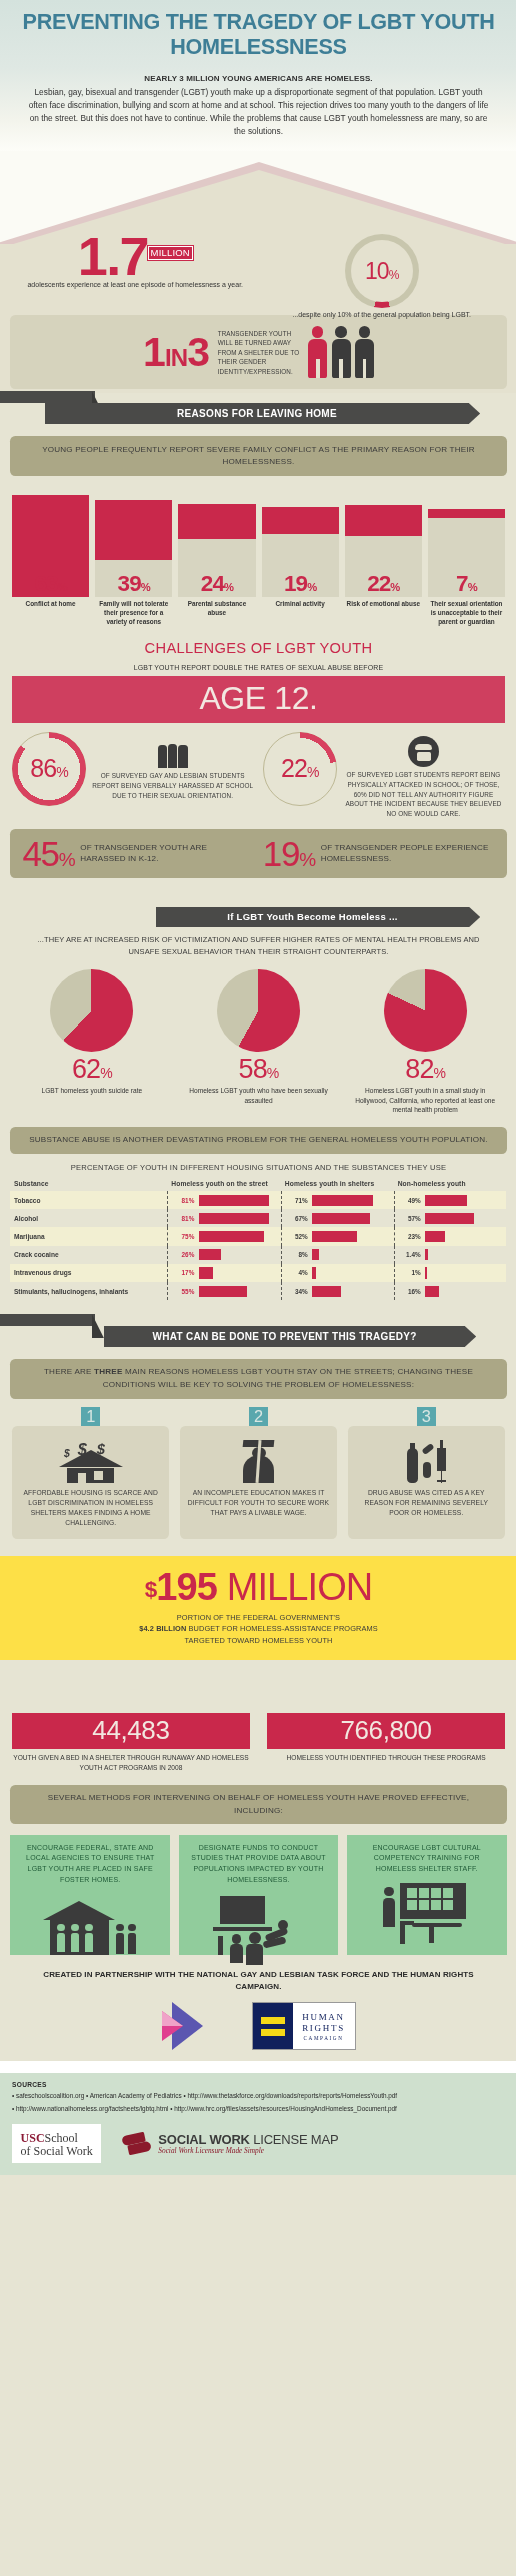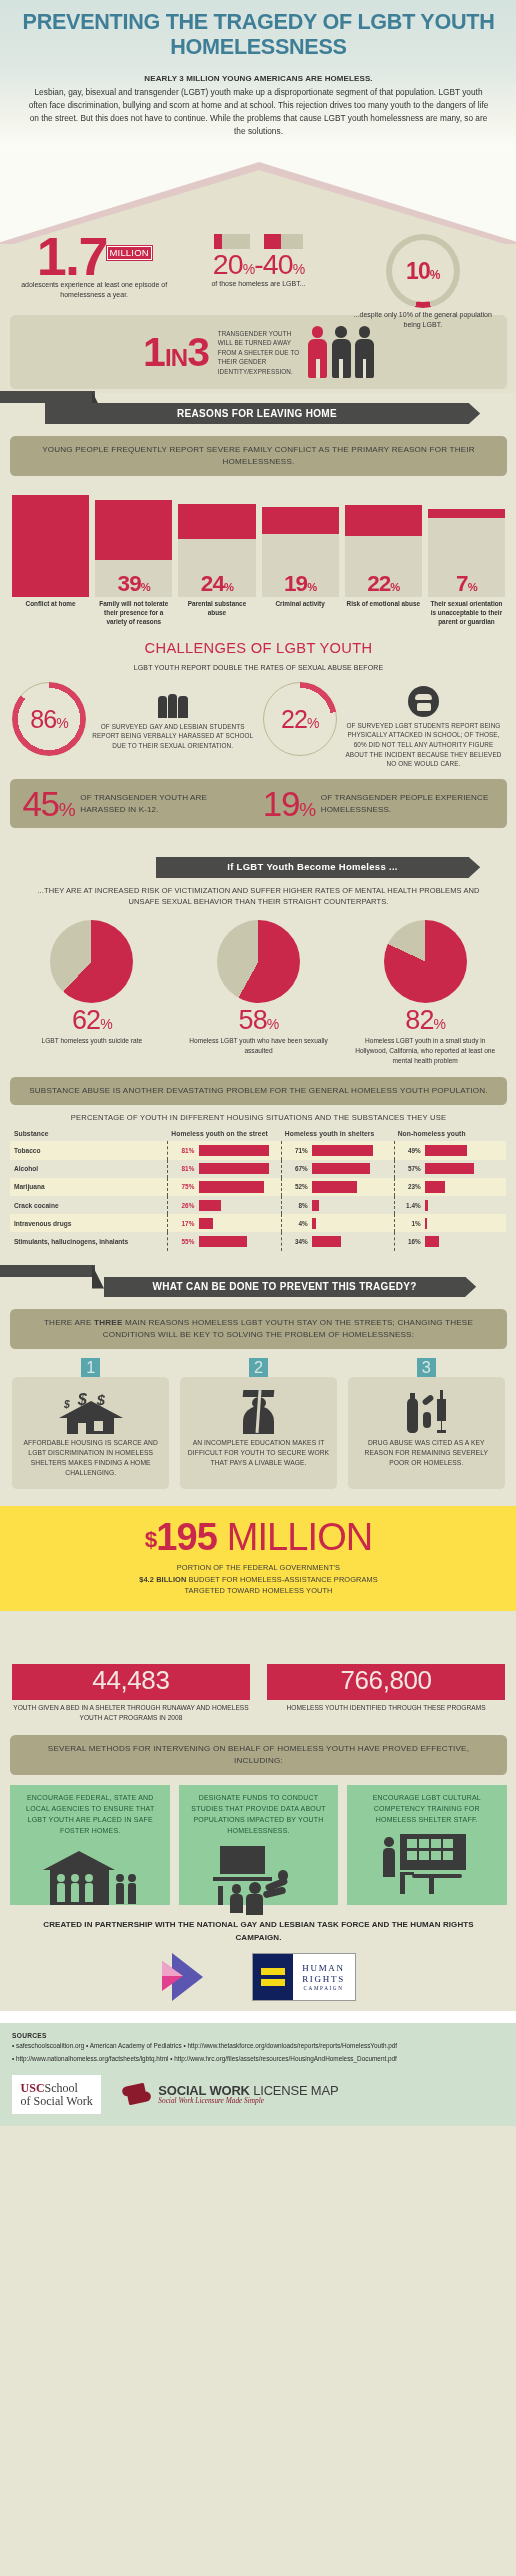--- a/index.html
+++ b/index.html
@@ -93,21 +93,21 @@
       conic-gradient(from 168deg, #c9284b 0deg 24deg, #c8c6ad 24deg 360deg);
     display: flex; align-items: center; justify-content: center;
     position: relative;
   }
   .donut::after {
     content: ""; position: absolute; width: 62px; height: 62px;
     border-radius: 50%; background: #e4e1cf;
   }
   .donut .dl {
     position: relative; z-index: 2;
-    font-size: 23px; color: #c9284b; letter-spacing: -0.9px; font-weight: bold;
+    font-size: 23px; color: #c9284b; letter-spacing: -0.9px;
   }
   .donut .dl .sm { font-size: 12px; }
 
   
   .band1in3 {
     background: #d6d3bd; margin: 0 10.4px; border-radius: 5.2px;
     display: flex; align-items: center; justify-content: center; gap: 8.6px;
     padding: 7px 8.6px; height: 74px;
   }
   .oneinthree { font-size: 41px; color: #c9284b; font-weight: bold; letter-spacing: -0.9px; line-height: 1; }
@@ -418,34 +418,20 @@
 
     <div class="topstats">
       <div class="ts">
         <div class="big17">
           <span class="n">1.7</span>
           <span class="mtag">MILLION</span>
         </div>
         <div class="ts-cap">adolescents experience at least one episode of homelessness a year.</div>
       </div>
 
-      <div class="ts">
-        <div class="blocks">
-          <span class="blk">
-            <span class="r" style="width:8.6px;height:14.7px"></span>
-            <span class="g"></span>
-          </span>
-          <span class="blk">
-            <span class="r" style="width:16.4px;height:14.7px"></span>
-            <span class="g" style="width:22.5px"></span>
-          </span>
-        </div>
-        <div class="pct2040"><span>20</span><span class="sm">%</span>-<span>40</span><span class="sm">%</span></div>
-        <div class="ts-cap">of those homeless are LGBT...</div>
-      </div>
 
       <div class="ts">
         <div class="donut">
           <span class="dl"><span>10</span><span class="sm">%</span></span>
         </div>
         <div class="ts-cap">...despite only 10% of the general population being LGBT.</div>
       </div>
     </div>
   </div>
 
@@ -537,20 +523,23 @@
     <div class="barlab">
       <div class="barpct"><span>7</span><span class="sm">%</span></div>
       <div class="barcap">Their sexual orientation is unacceptable to their parent or guardian</div>
     </div>
   </div>
 
   <div class="challenge-title">CHALLENGES OF LGBT YOUTH</div>
   <div class="two-col">
     <div>
       <div class="subcap">LGBT YOUTH REPORT DOUBLE THE RATES OF SEXUAL ABUSE BEFORE</div>
+      <div class="redbar">
+        <span>AGE 12.</span>
+      </div>
     </div>
   </div>
 
   <div class="circrow">
     <div class="circgroup">
       <div class="ring ring86">
         <span class="ringbg"></span>
         <span class="arc"></span>
         <span class="rl"><span>86</span><span class="sm">%</span></span>
       </div>

